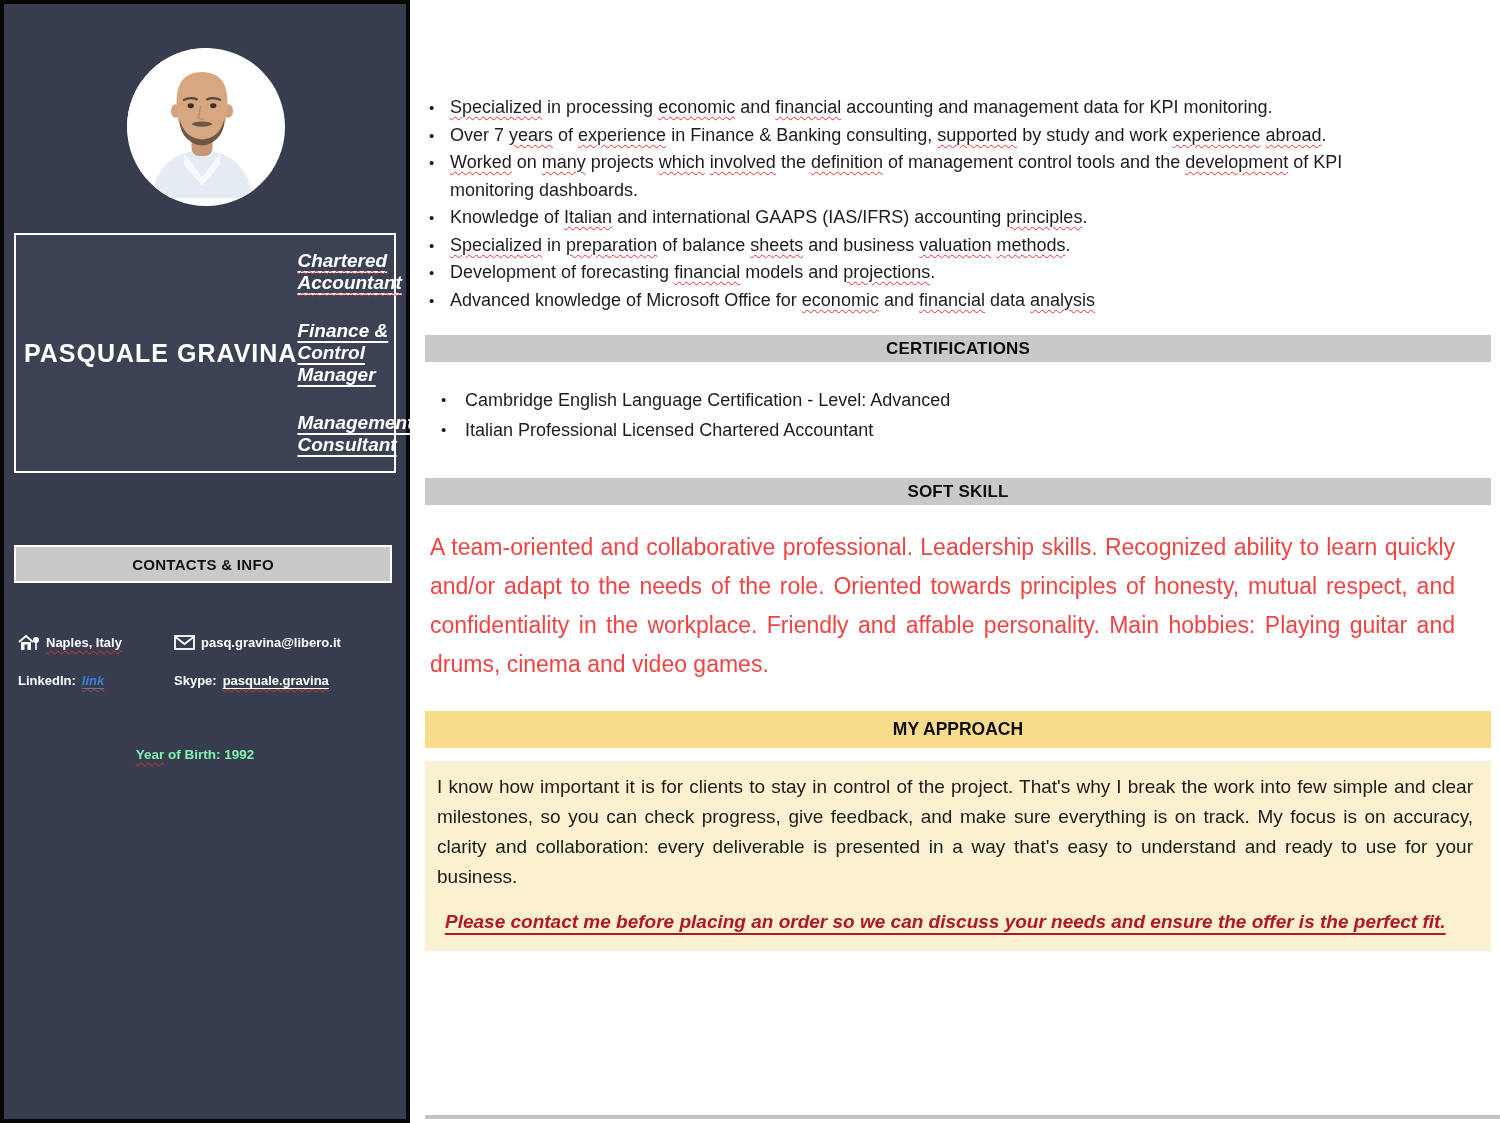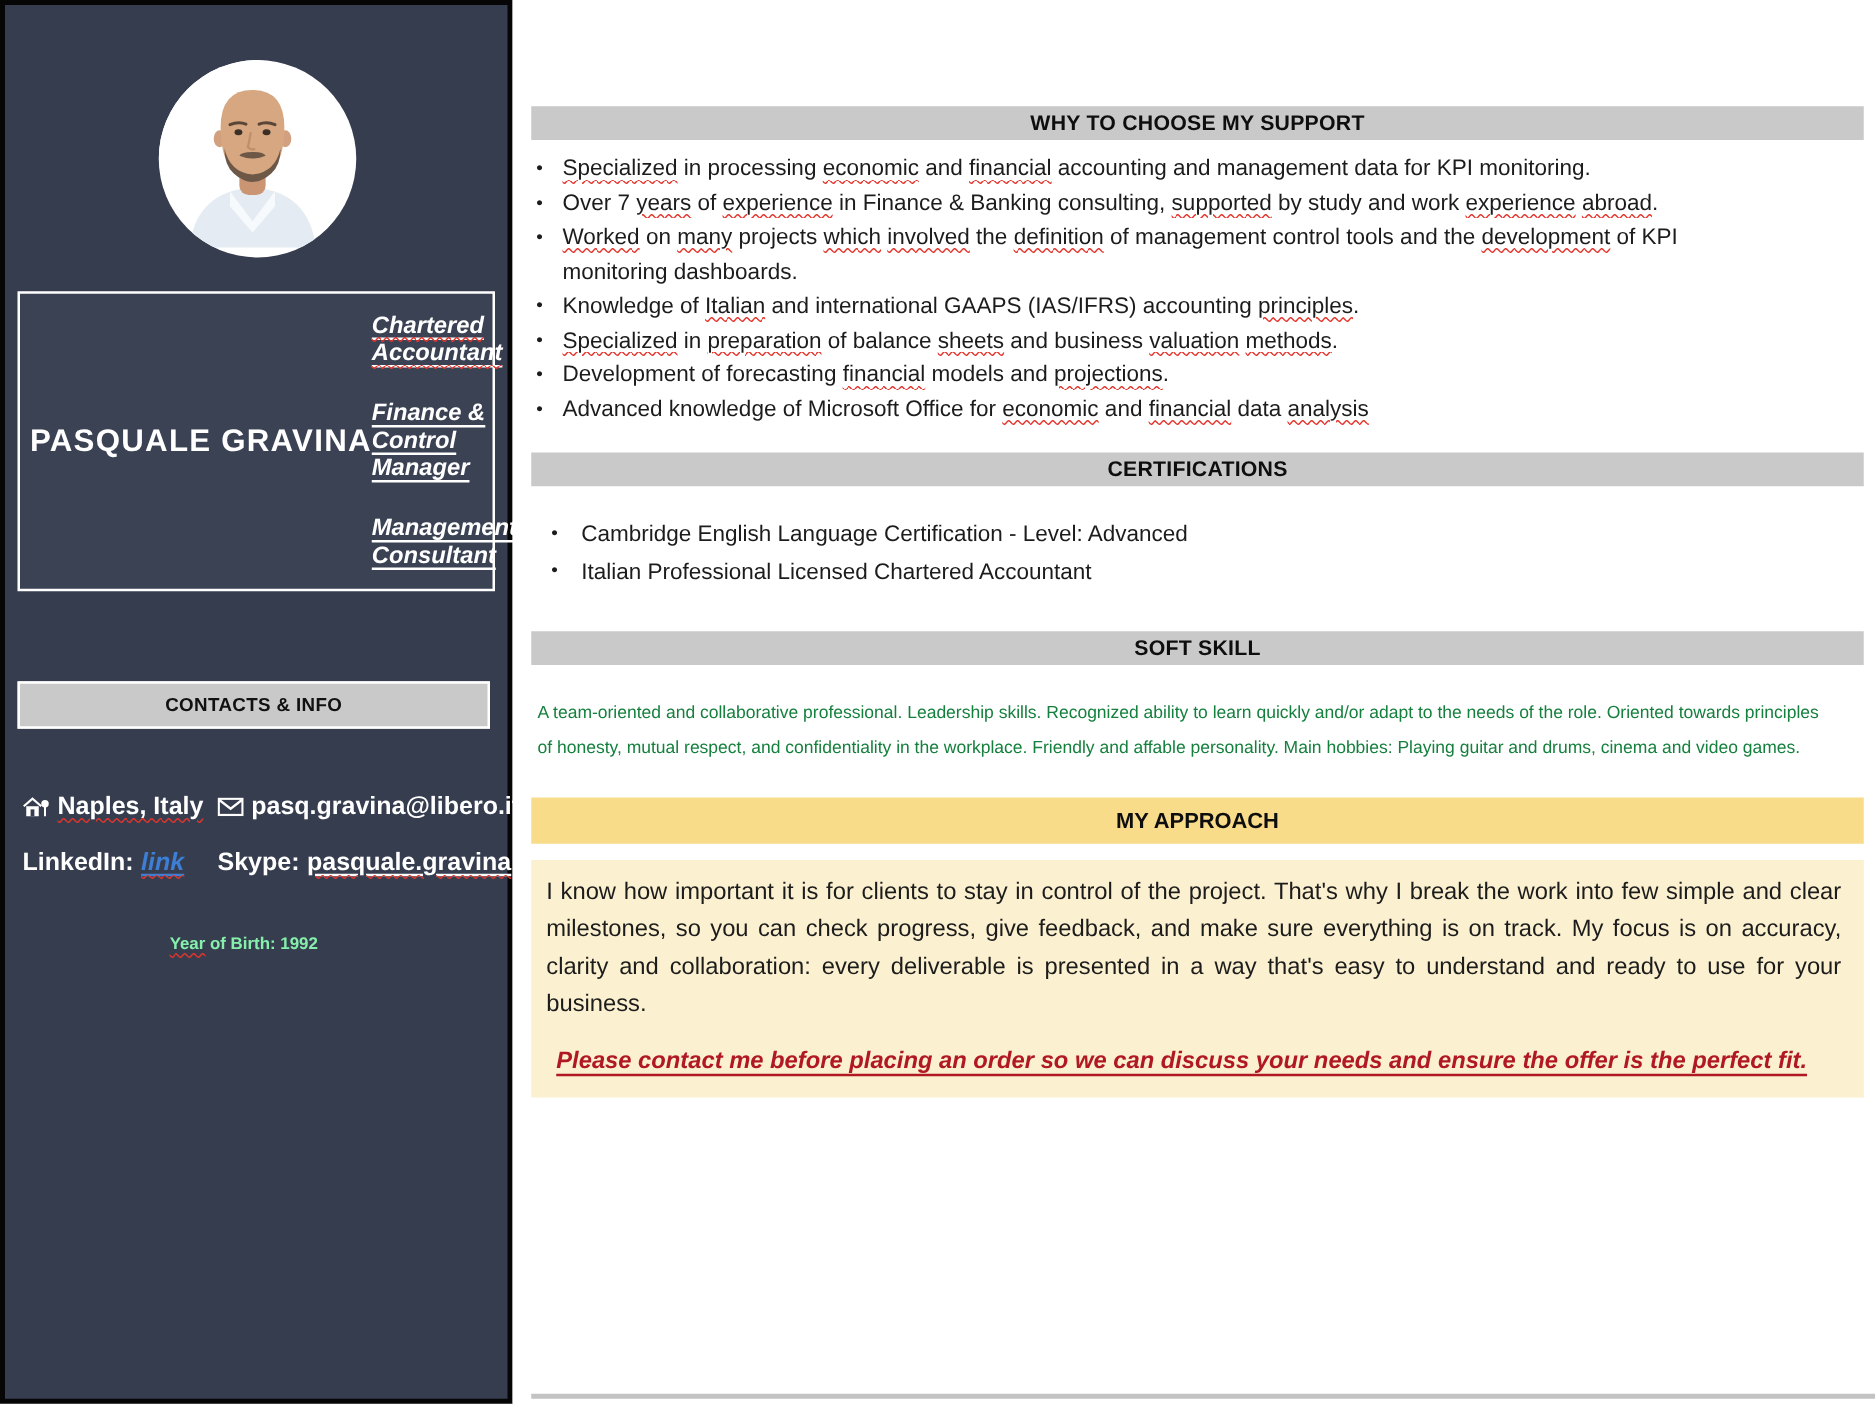--- a/index.html
+++ b/index.html
@@ -41,21 +41,21 @@
 
   .contacts-bar {
     position:absolute; left:10px; top:541px; width:378px; height:38px;
     background:var(--bar-gray,#c9c9c9); border:2px solid #fff;
     display:flex; align-items:center; justify-content:center;
     color:#111; font-size:15px; font-weight:bold; letter-spacing:.3px;
   }
   .contact-grid {
     position:absolute; left:14px; top:630px; width:382px;
     display:grid; grid-template-columns:150px 1fr; row-gap:22px; column-gap:6px;
-    color:#fff; font-size:20px; font-weight:bold;
+    color:#fff; font-size:13px; font-weight:bold;
   }
   .contact-cell { display:flex; align-items:center; gap:6px; white-space:nowrap; }
   .cicon { flex:0 0 auto; display:inline-flex; }
   .link-blue {
     color:var(--link-blue,#3e7fd6); font-style:italic;
     text-decoration:underline; text-underline-offset:3px; cursor:pointer;
   }
   .skype-val { text-decoration:underline; text-underline-offset:3px; }
   .birth-line {
     position:absolute; left:0; top:743px; width:382px; text-align:center;
@@ -74,21 +74,21 @@
   .why-list li::before { content:"•"; position:absolute; left:4px; font-size:15px; }
 
   .cert-bar { margin-top:21px; }
   .cert-list { list-style:none; margin-top:23px; width:985px; font-size:18px; line-height:30px; }
   .cert-list li { position:relative; padding-left:40px; }
   .cert-list li::before { content:"•"; position:absolute; left:16px; font-size:15px; }
 
   .soft-bar { margin-top:33px; }
   .soft-para {
     margin-top:23px; width:1030px; padding-left:5px;
-    font-size:14px; line-height:28px; text-align:justify; color:#15803d;
+    font-size:23px; line-height:39px; text-align:justify; color:#ef4444;
   }
 
   .approach-header {
     margin-top:27px; height:37px; background:var(--approach-header-bg,#f8dc8a);
     display:flex; align-items:center; justify-content:center;
     font-size:17.5px; font-weight:bold; color:#0e0e0e;
   }
   .approach-body {
     margin-top:13px; background:var(--approach-body-bg,#fbf0cf);
     padding:11px 18px 14px 12px;
@@ -169,21 +169,20 @@
     </div>
   </div>
 
   <div class="birth-line">
     <span class="sq">Year</span><span> of Birth: 1992</span>
   </div>
 </aside>
 
 <main class="main">
 
-  <div class="gray-bar">WHY TO CHOOSE MY SUPPORT</div>
   <ul class="why-list">
       <li><span class="sq">Specialized</span><span> in processing </span><span class="sq">economic</span><span> and </span><span class="sq">financial</span><span> accounting and management data for KPI monitoring.</span></li>
       <li><span>Over 7 </span><span class="sq">years</span><span> of </span><span class="sq">experience</span><span> in Finance &amp; Banking consulting, </span><span class="sq">supported</span><span> by study and work </span><span class="sq">experience</span><span> </span><span class="sq">abroad</span><span>.</span></li>
       <li><span class="sq">Worked</span><span> on </span><span class="sq">many</span><span> projects </span><span class="sq">which</span><span> </span><span class="sq">involved</span><span> the </span><span class="sq">definition</span><span> of management control tools and the </span><span class="sq">development</span><span> of KPI monitoring dashboards.</span></li>
       <li><span>Knowledge of </span><span class="sq">Italian</span><span> and international GAAPS (IAS/IFRS) accounting </span><span class="sq">principles</span><span>.</span></li>
       <li><span class="sq">Specialized</span><span> in </span><span class="sq">preparation</span><span> of balance </span><span class="sq">sheets</span><span> and business </span><span class="sq">valuation</span><span> </span><span class="sq">methods</span><span>.</span></li>
       <li><span>Development of forecasting </span><span class="sq">financial</span><span> models and </span><span class="sq">projections</span><span>.</span></li>
       <li><span>Advanced knowledge of Microsoft Office for </span><span class="sq">economic</span><span> and </span><span class="sq">financial</span><span> data </span><span class="sq">analysis</span></li>
     </ul>
 

